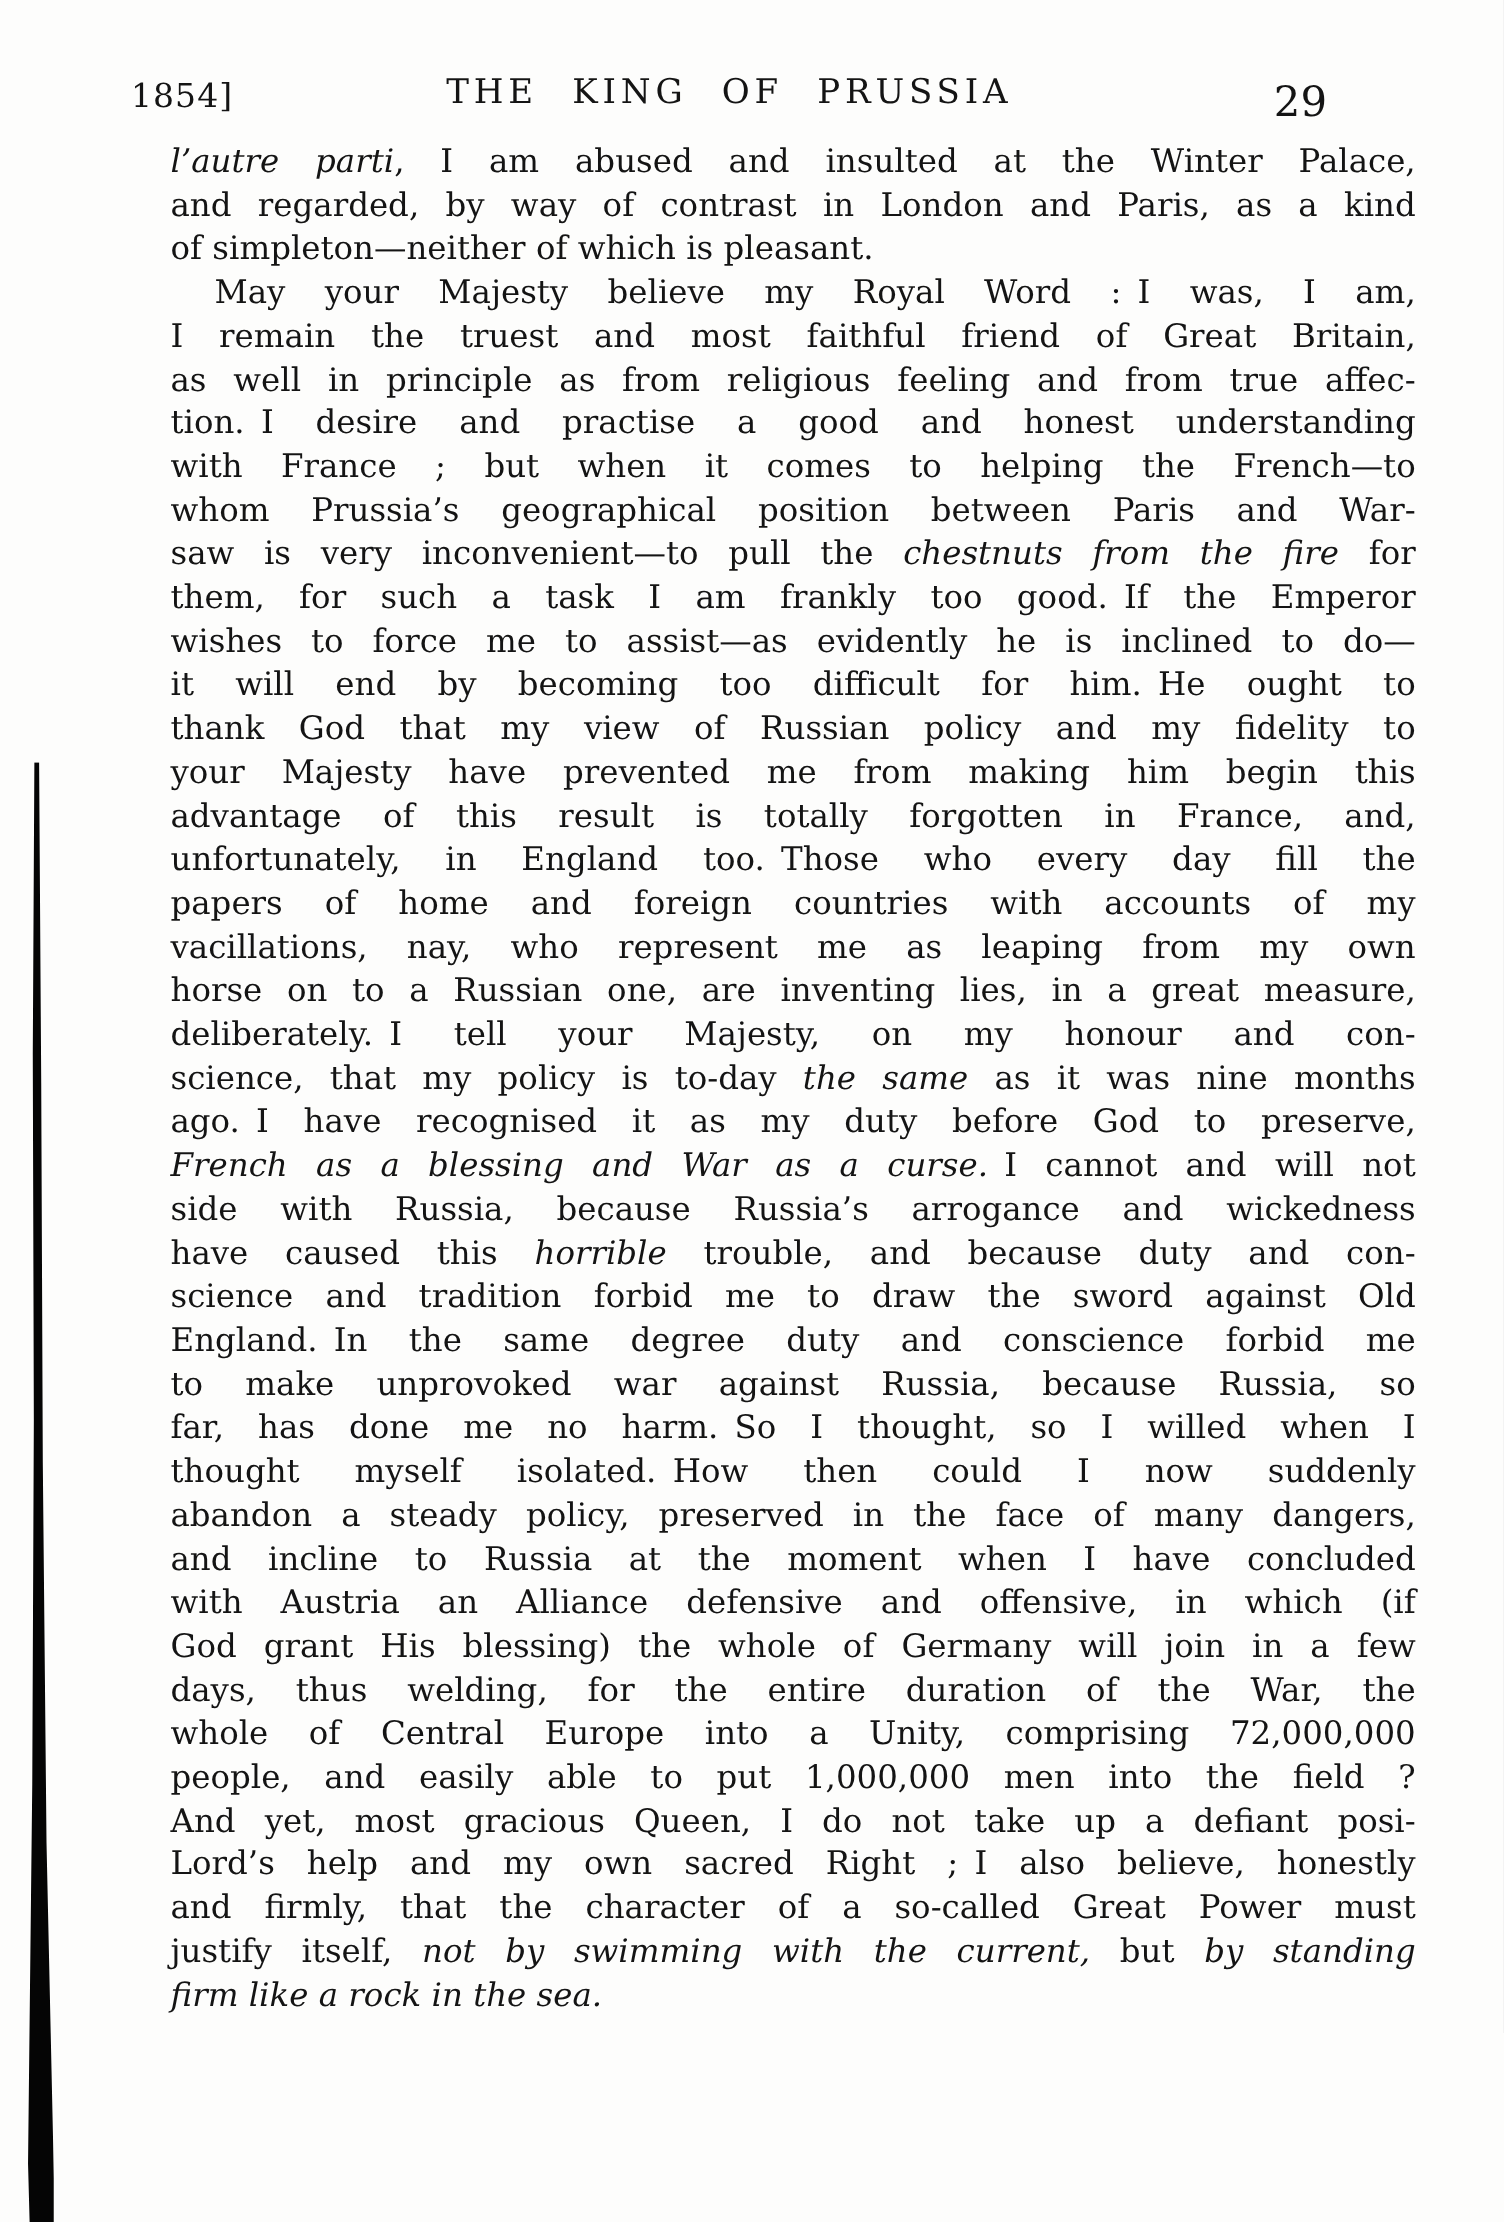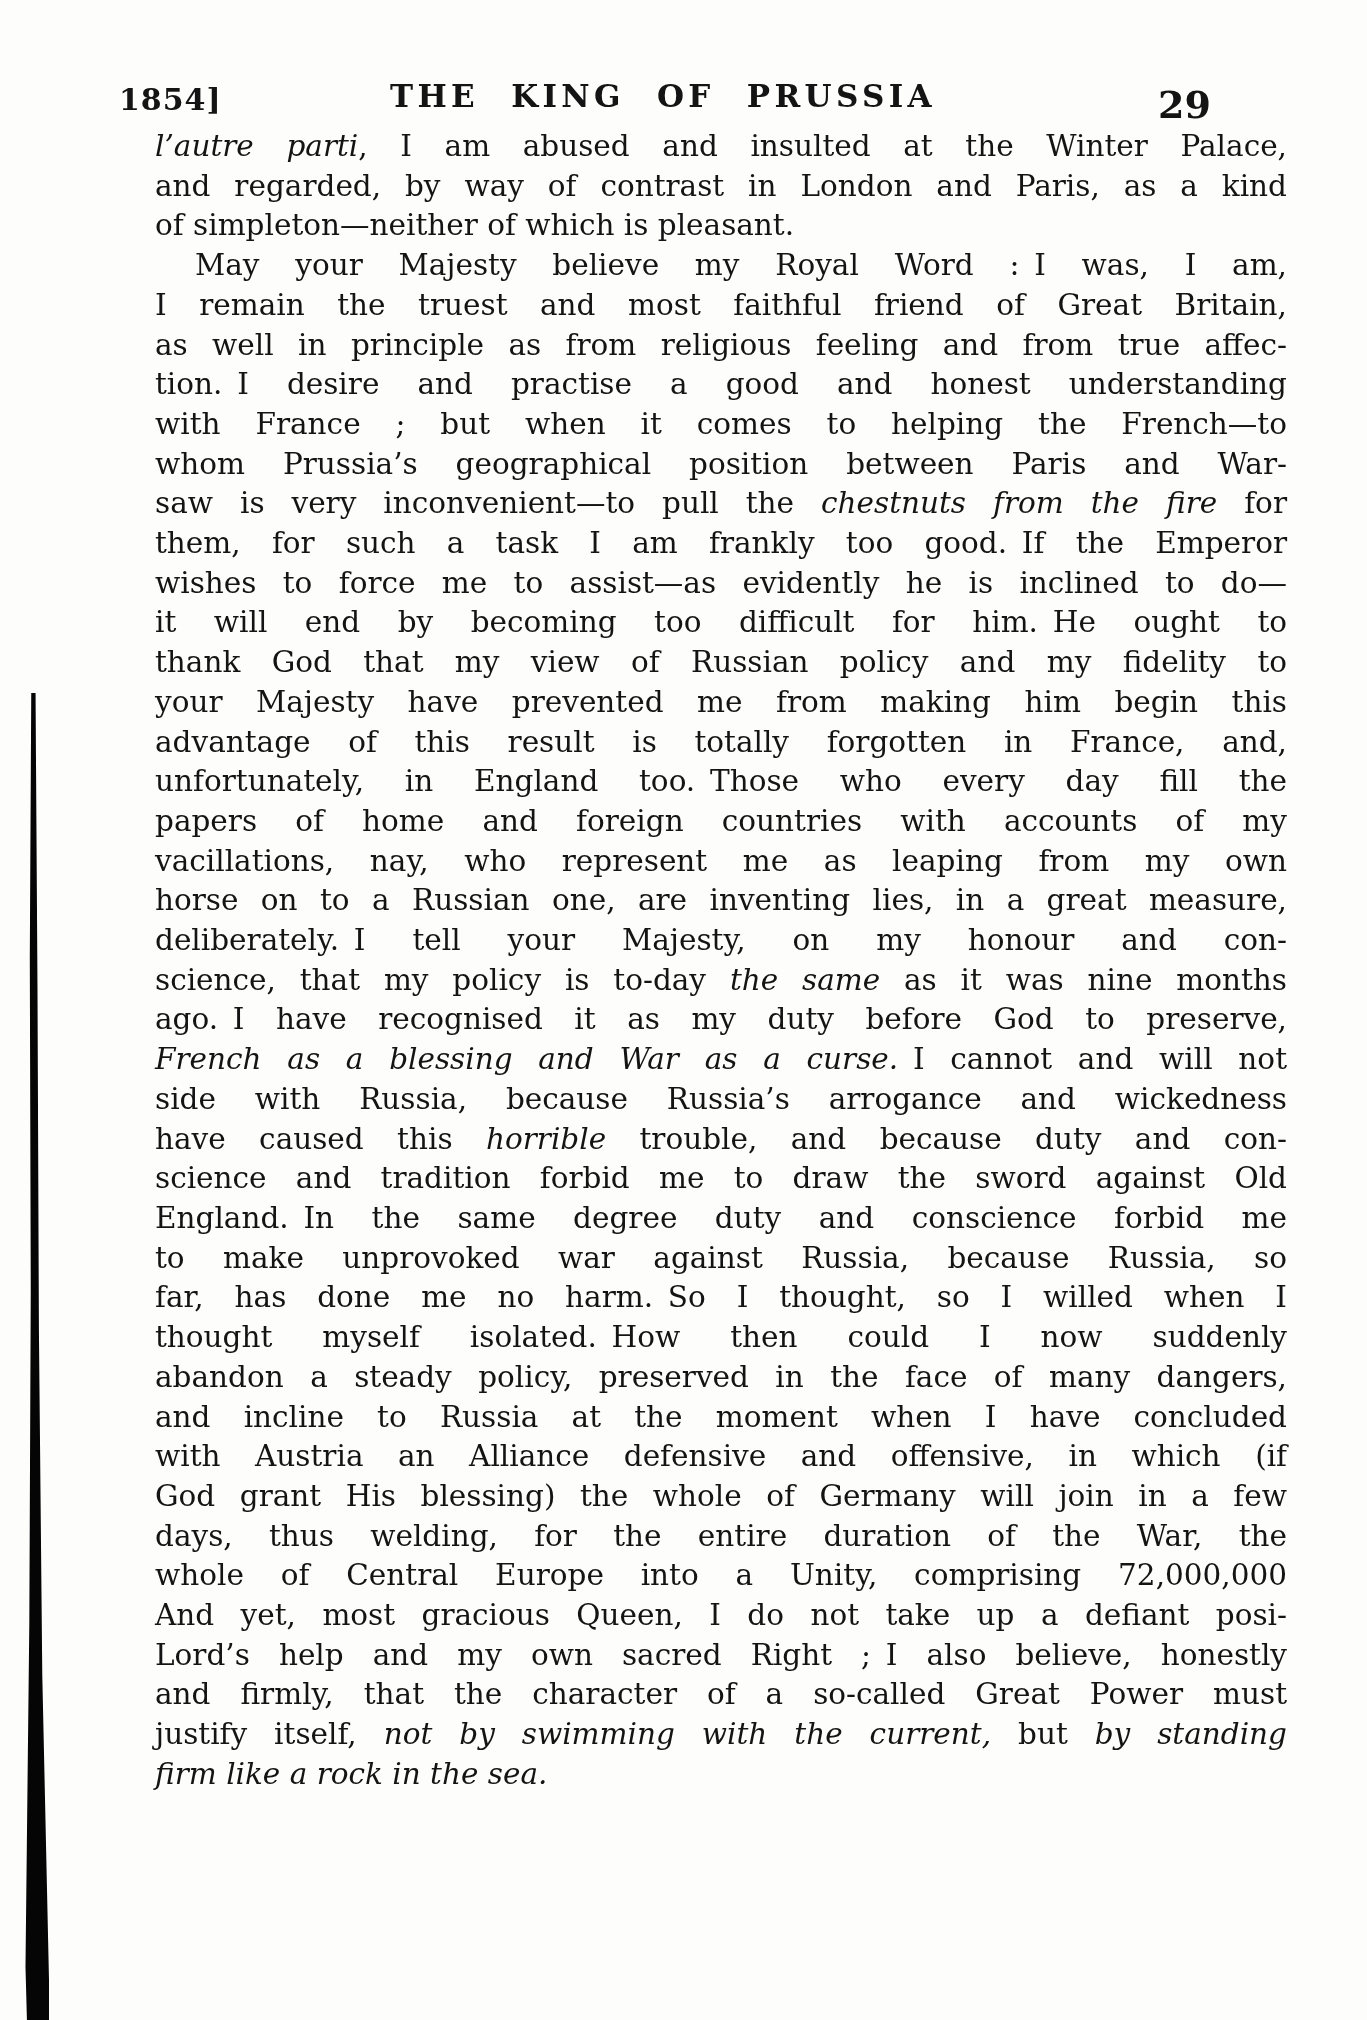--- a/index.html
+++ b/index.html
@@ -12,25 +12,24 @@
     width: 1367px;
     height: 2020px;
     background: #fdfdfc;
     font-family: "DejaVu Serif", "Liberation Serif", serif;
     color: #141414;
     overflow: hidden;
   }
   
   .header {
     position: absolute;
-    top: 78px;
+    top: 66px;
     left: 0;
     width: 100%;
     height: 44px;
-    font-weight: bold;
   }
   .edition-year {
     position: absolute;
     left: 119px;
     top: 4px;
     font-size: 30px;
     letter-spacing: 1px;
   }
   .running-title {
     position: absolute;
@@ -126,20 +125,21 @@
       <div class="line"><span>England. In the same degree duty and conscience forbid me</span></div>
       <div class="line"><span>to make unprovoked war against Russia, because Russia, so</span></div>
       <div class="line"><span>far, has done me no harm. So I thought, so I willed when I</span></div>
       <div class="line"><span>thought myself isolated. How then could I now suddenly</span></div>
       <div class="line"><span>abandon a steady policy, preserved in the face of many dangers,</span></div>
       <div class="line"><span>and incline to Russia at the moment when I have concluded</span></div>
       <div class="line"><span>with Austria an Alliance defensive and offensive, in which (if</span></div>
       <div class="line"><span>God grant His blessing) the whole of Germany will join in a few</span></div>
       <div class="line"><span>days, thus welding, for the entire duration of the War, the</span></div>
       <div class="line"><span>whole of Central Europe into a Unity, comprising 72,000,000</span></div>
+      <div class="line"><span>people, and easily able to put 1,000,000 men into the field ?</span></div>
       <div class="line"><span>And yet, most gracious Queen, I do not take up a defiant posi-</span></div>
       <div class="line"><span>Lord’s help and my own sacred Right ; I also believe, honestly</span></div>
       <div class="line"><span>and firmly, that the character of a so-called Great Power must</span></div>
       <div class="line"><span>justify itself, </span><span class="it">not by swimming with the current,</span><span> but </span><span class="it">by standing</span></div>
       <div class="line end"><span class="it">firm like a rock in the sea.</span></div>
     </div>
 
   <div class="scan-streak"></div>
 </div>
 

